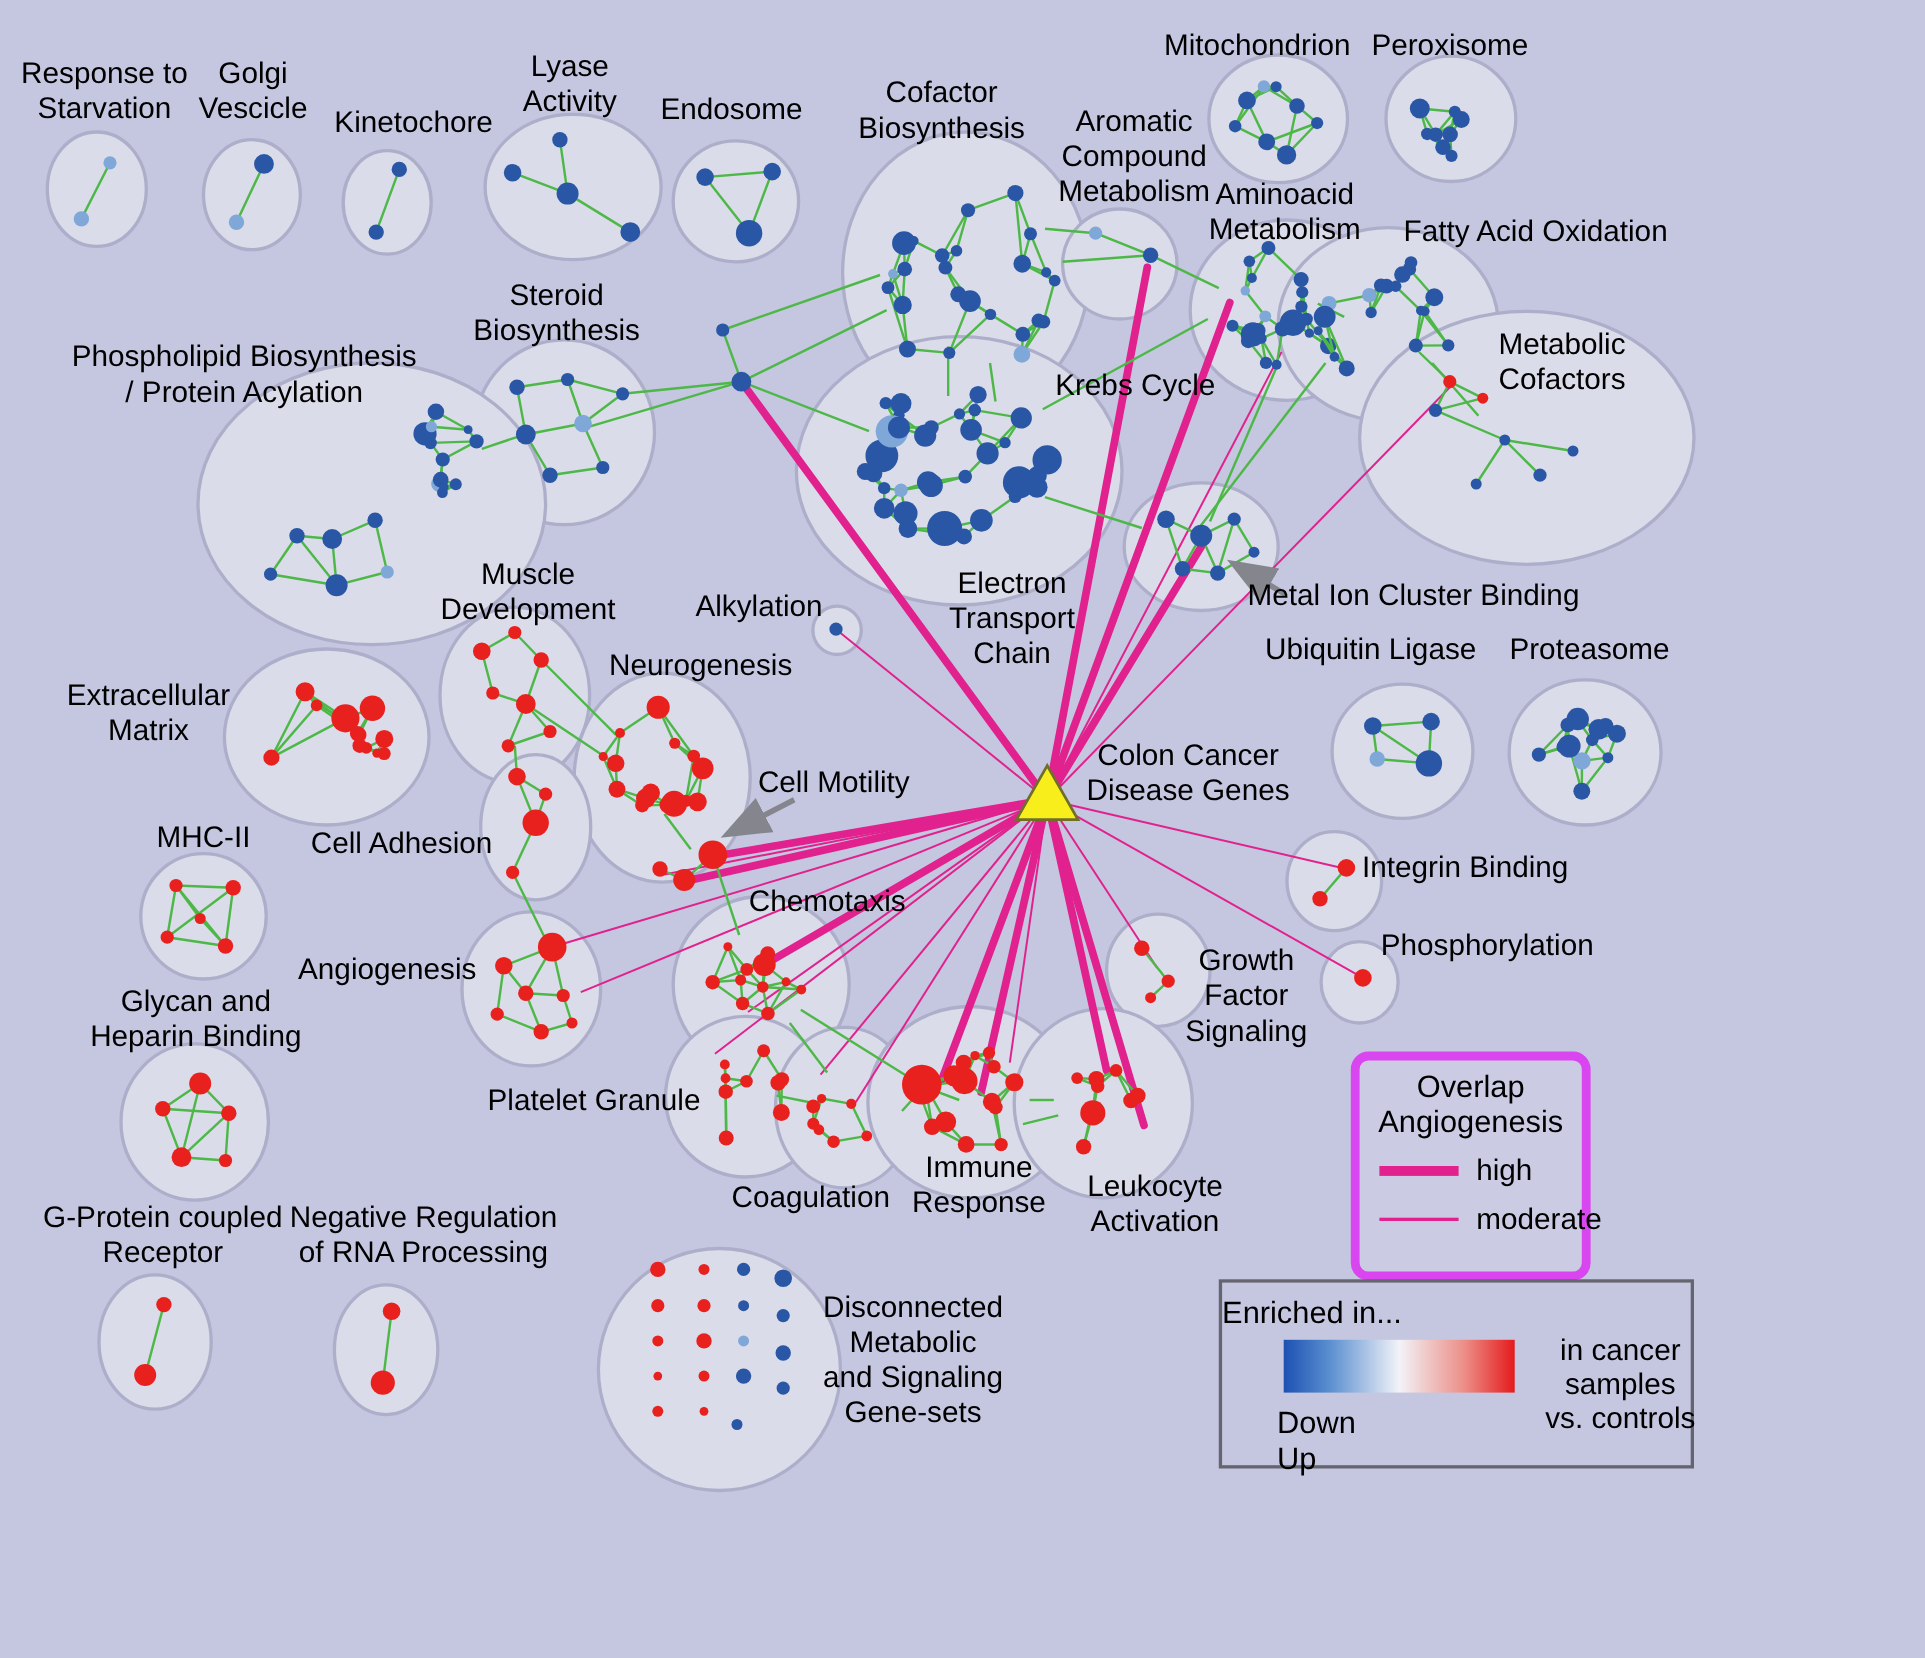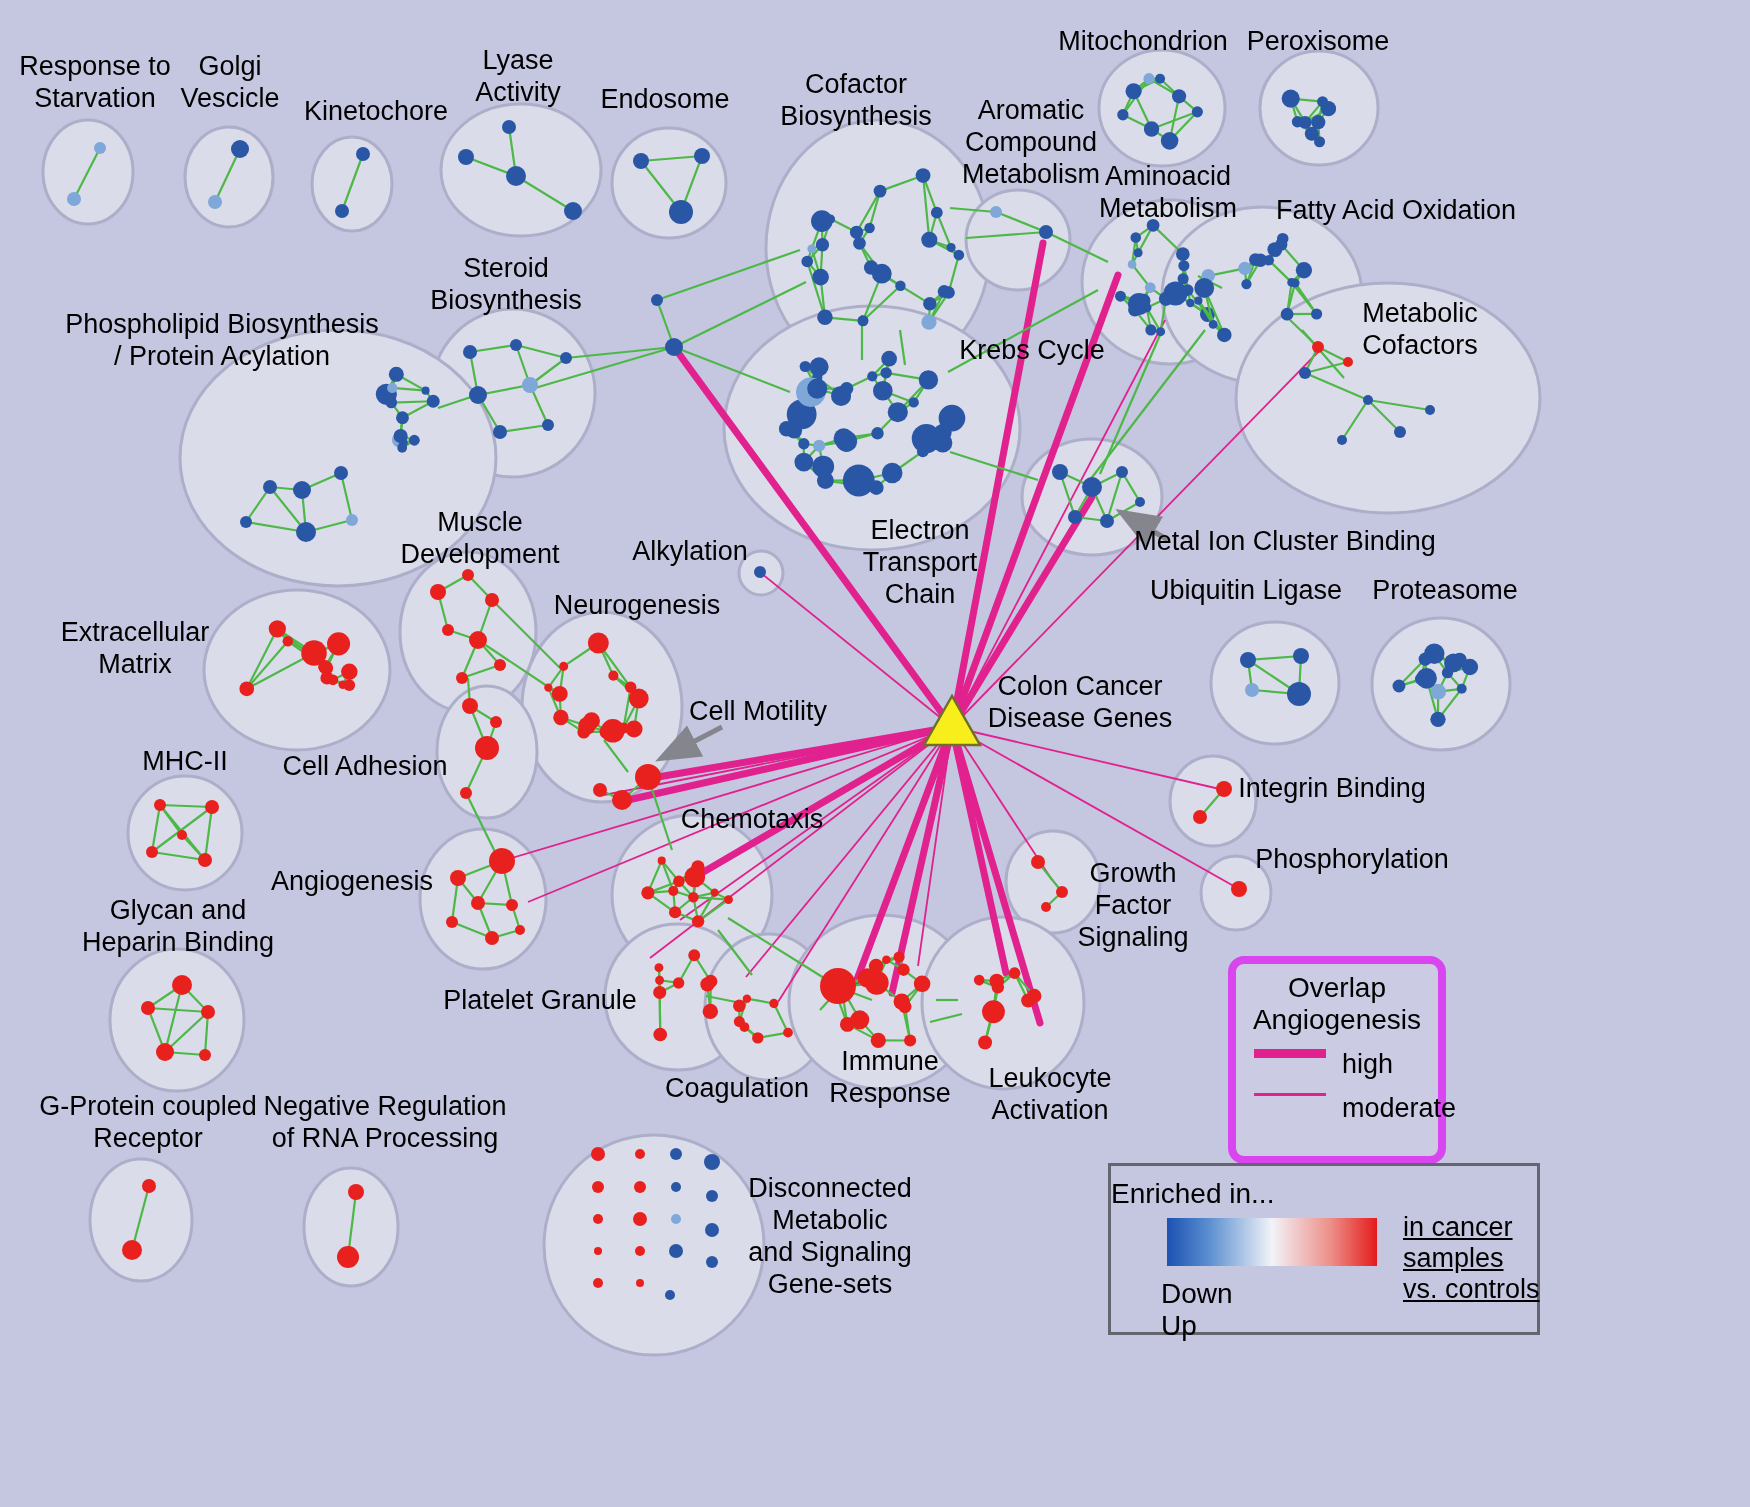--- a/index.html
+++ b/index.html
@@ -4,32 +4,32 @@
 <style>
   html,body{margin:0;padding:0;background:#ffffff;font-family:"Liberation Sans",sans-serif;}
   .stage{position:relative;width:1750px;height:1507px;overflow:hidden;background:#737373;}
   #network-svg{position:absolute;left:0;top:0;width:1750px;height:1507px;}
   #network-svg text{font-family:"Liberation Sans",sans-serif;font-size:27px;fill:#000;}
   
   .legend-overlap{position:absolute;left:1228px;top:956px;width:218px;height:208px;
     border:8px solid #d946ef;border-radius:16px;background:#cbcce4;box-sizing:border-box;
     padding-top:8px;text-align:center;}
   .lo-title{font-size:28px;line-height:32px;color:#000;}
-  .lo-row{display:flex;align-items:flex-start;margin:13px 0 0 18px;}
+  .lo-row{display:flex;align-items:center;margin:13px 0 0 18px;}
   .lo-line-high{width:72px;height:9px;background:#e0218e;margin-right:16px;flex:none;}
   .lo-line-mod{width:72px;height:3px;background:#e0218e;margin-right:16px;flex:none;}
   .lo-label{font-size:27px;color:#000;}
   
   .legend-enriched{position:absolute;left:1108px;top:1163px;width:432px;height:172px;
     border:3px solid #64656f;box-sizing:border-box;background:transparent;}
   .le-title{position:absolute;left:0;top:12px;width:354px;text-align:left;font-size:28px;color:#000;}
   .le-bar{position:absolute;left:56px;top:52px;width:210px;height:48px;
     background:linear-gradient(90deg,#1c51b2 0%,#5b8fd0 20%,#f2f3f8 50%,#ec8f88 78%,#e41b1c 100%);}
   .le-axis{position:absolute;left:50px;top:112px;width:224px;display:flex;justify-content:space-between;font-size:28px;color:#000;flex-direction:column;}
-  .le-note{position:absolute;left:292px;top:46px;width:140px;font-size:27px;line-height:31px;color:#000;text-decoration:underline;}
+  .le-note{position:absolute;left:292px;top:46px;width:140px;text-align:center;font-size:27px;line-height:31px;color:#000;}
 </style>
 </head>
 <body>
 
 <div class="stage">
 
   <svg id="network-svg" viewBox="0 0 1750 1507">
       <defs>
         <marker id="ah" markerWidth="10" markerHeight="10" refX="7" refY="3.5" orient="auto">
           <polygon points="0 0 9 3.5 0 7" fill="#85858d"></polygon>

